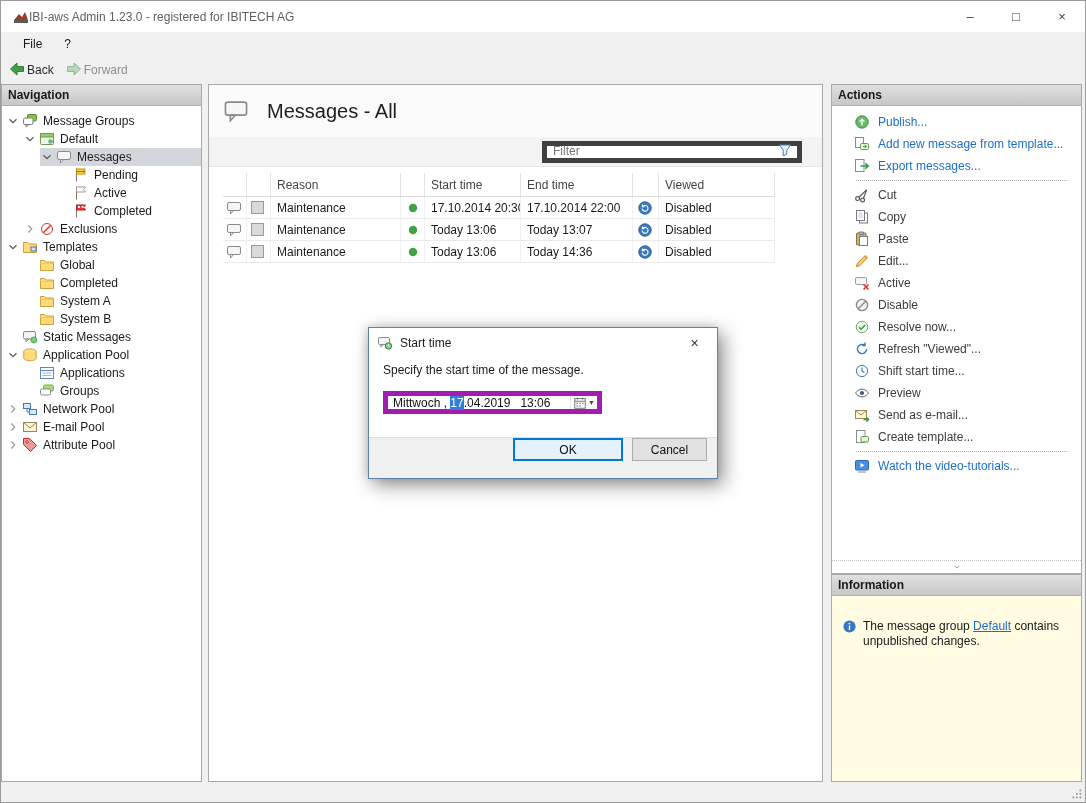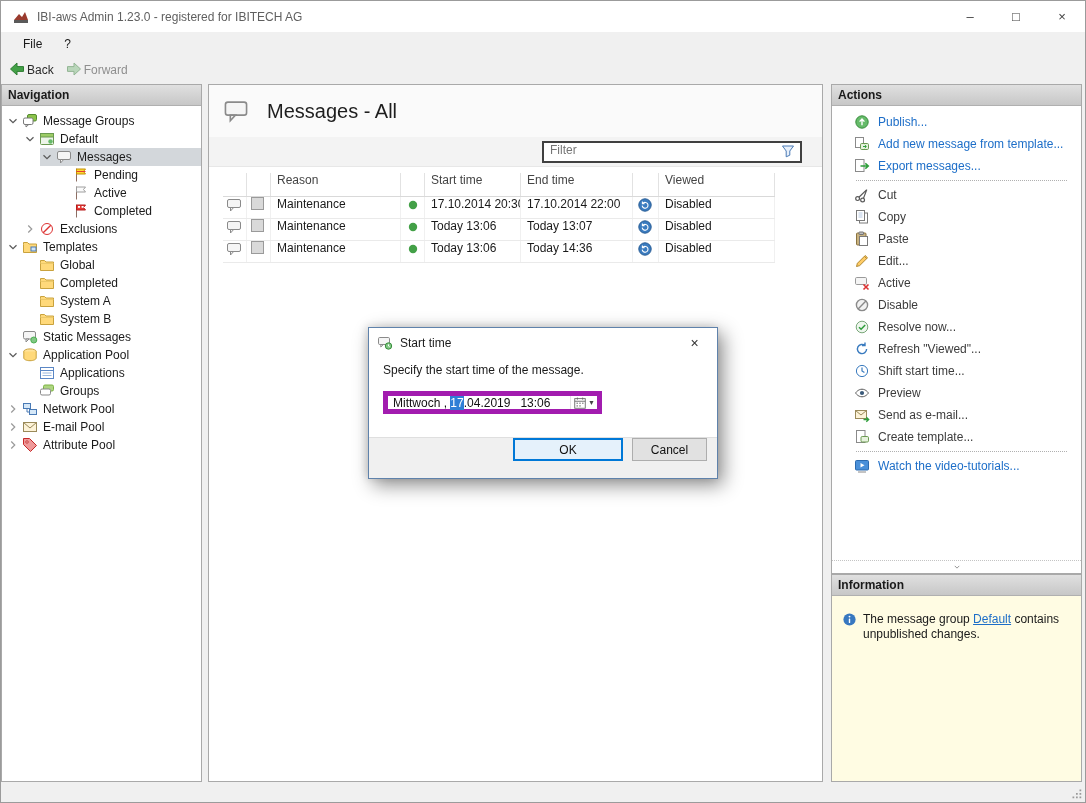--- a/index.html
+++ b/index.html
@@ -3,21 +3,21 @@
 <meta charset="utf-8">
 <style>
   *{margin:0;padding:0;box-sizing:border-box}
   html,body{width:1086px;height:803px}
   body{font-family:"Liberation Sans",sans-serif;font-size:12px;color:#1a1a1a;background:#e8e8e8}
   .window{position:relative;width:1086px;height:803px;background:#f0f0f0;border:1px solid #9b9b9b;overflow:hidden}
 
   
   .titlebar{height:31px;background:#ffffff;display:flex;align-items:center}
   .title-app-icon{width:16px;height:16px;margin-left:12px}
-  .title-text{margin-left:8px;color:#5f5f5f;font-size:12px}
+  .title-text{margin-left:0;color:#5f5f5f;font-size:12px}
   .window-controls{margin-left:auto;display:flex;height:100%}
   .win-btn{width:46px;display:flex;align-items:center;justify-content:center;color:#404040;cursor:default}
   .win-btn .glyph{font-size:13px;line-height:1}
 
   
   .menubar{height:23px;background:#f0f0f0;display:flex;align-items:center;gap:22px;padding-left:22px}
   .menu-item{cursor:default}
   .toolbar{height:28px;background:#f0f0f0;display:flex;align-items:center;gap:12px;padding-left:8px}
   .tool-btn{display:flex;align-items:flex-end;gap:2px;color:#2a2a2a;cursor:default}
   .tool-btn.disabled{color:#8f8f8f}
@@ -34,29 +34,29 @@
   .chevron{width:14px;height:14px;flex:none}
   .tree-ic{width:16px;height:16px;flex:none;margin-right:3px}
   .tree-label{white-space:nowrap}
 
   
   .main-panel{position:absolute;left:207px;top:1px;width:615px;height:698px;background:#fff;border:1px solid #a9a9a9;overflow:hidden}
   .main-header{height:52px;display:flex;align-items:center;background:#fafafa;padding-left:12px;gap:16px}
   .main-title-icon{width:30px;height:26px}
   .main-title{font-size:20px;color:#1e1e1e}
   .filter-strip{position:relative;height:30px;background:#f3f3f3;border-bottom:1px solid #e7e7e7}
-  .filter-box{position:absolute;right:20px;top:4px;width:260px;height:22px;background:#fff;border:2px solid #404040;display:flex;align-items:flex-start}
+  .filter-box{position:absolute;right:20px;top:4px;width:260px;height:22px;background:#fff;border:5px solid #404040;display:flex;align-items:flex-end}
   .filter-input{flex:1;border:none;outline:none;padding:0 6px;font:12px "Liberation Sans",sans-serif;color:#333;background:transparent}
   .filter-ic{width:16px;height:16px;margin-right:4px;flex:none}
   .msg-table{margin:6px 0 0 14px;width:552px}
   .t-header{display:flex;height:24px;border-bottom:1px solid #d9d9d9;color:#444}
   .t-header .c{border-right:1px solid #e2e2e2}
   .t-row{display:flex;height:22px;border-bottom:1px solid #eaeaea}
   .t-row .c{border-right:1px solid #f0f0f0}
-  .c{display:flex;padding-left:6px;overflow:hidden;white-space:nowrap}
+  .c{display:flex;align-items:center;padding-left:6px;overflow:hidden;white-space:nowrap}
   .c .icon{width:16px;height:16px}
   .c-icon{width:24px;padding-left:3px}
   .c-check{width:24px;padding-left:4px}
   .c-reason{width:130px}
   .c-dot{width:24px;justify-content:center;padding-left:0}
   .c-start{width:96px}
   .c-end{width:112px}
   .c-vicon{width:26px;padding-left:4px}
   .c-viewed{width:116px}
   .row-checkbox{width:13px;height:13px;background:#d9d9d9;border:1px solid #9a9a9a;display:inline-block}
@@ -66,21 +66,21 @@
   .actions-panel{position:absolute;top:0;left:0;right:0;height:490px;background:#fff;border:1px solid #a9a9a9;overflow:hidden}
   .actions-list{padding:5px 0 0 22px}
   .action-item{display:flex;align-items:center;gap:8px;height:22px;color:#3c3c3c;cursor:default}
   .act-ic{width:16px;height:16px;flex:none}
   .action-label{white-space:nowrap}
   .action-item.link .action-label{color:#1d6ec8}
   .action-sep{border-top:1px dotted #b0b0b0;margin:3px 14px 3px 2px}
   .actions-overflow{position:absolute;bottom:0;left:0;right:0;height:13px;border-top:1px dotted #c4c4c4;display:flex;align-items:center;justify-content:center}
   .actions-overflow .icon{width:12px;height:12px}
   .info-panel{position:absolute;left:0;right:0;top:490px;bottom:0;background:#fffce3;border:1px solid #a9a9a9;overflow:hidden}
-  .info-body{display:flex;padding:16px 8px 0 10px;gap:6px}
+  .info-body{display:flex;padding:23px 8px 0 10px;gap:6px}
   .info-ic{flex:none;width:15px;height:15px}
   .info-text{font-size:12px;line-height:15px;color:#1a1a1a}
   .info-link{color:#1d6ec8;text-decoration:underline;cursor:pointer}
 
   
   .dialog{position:absolute;left:367px;top:326px;width:350px;height:152px;background:#fff;border:1px solid #5f82ab;box-shadow:5px 6px 18px rgba(0,0,0,.45),-2px -1px 8px rgba(0,0,0,.12);z-index:10}
   .dlg-titlebar{height:29px;display:flex;align-items:center;padding-left:8px;gap:7px}
   .dlg-titlebar .icon{width:16px;height:16px}
   .dlg-title{font-size:12px;color:#1a1a1a}
   .dlg-close{margin-left:auto;width:45px;height:29px;display:flex;align-items:center;justify-content:center;color:#333;font-size:14px;cursor:default}

